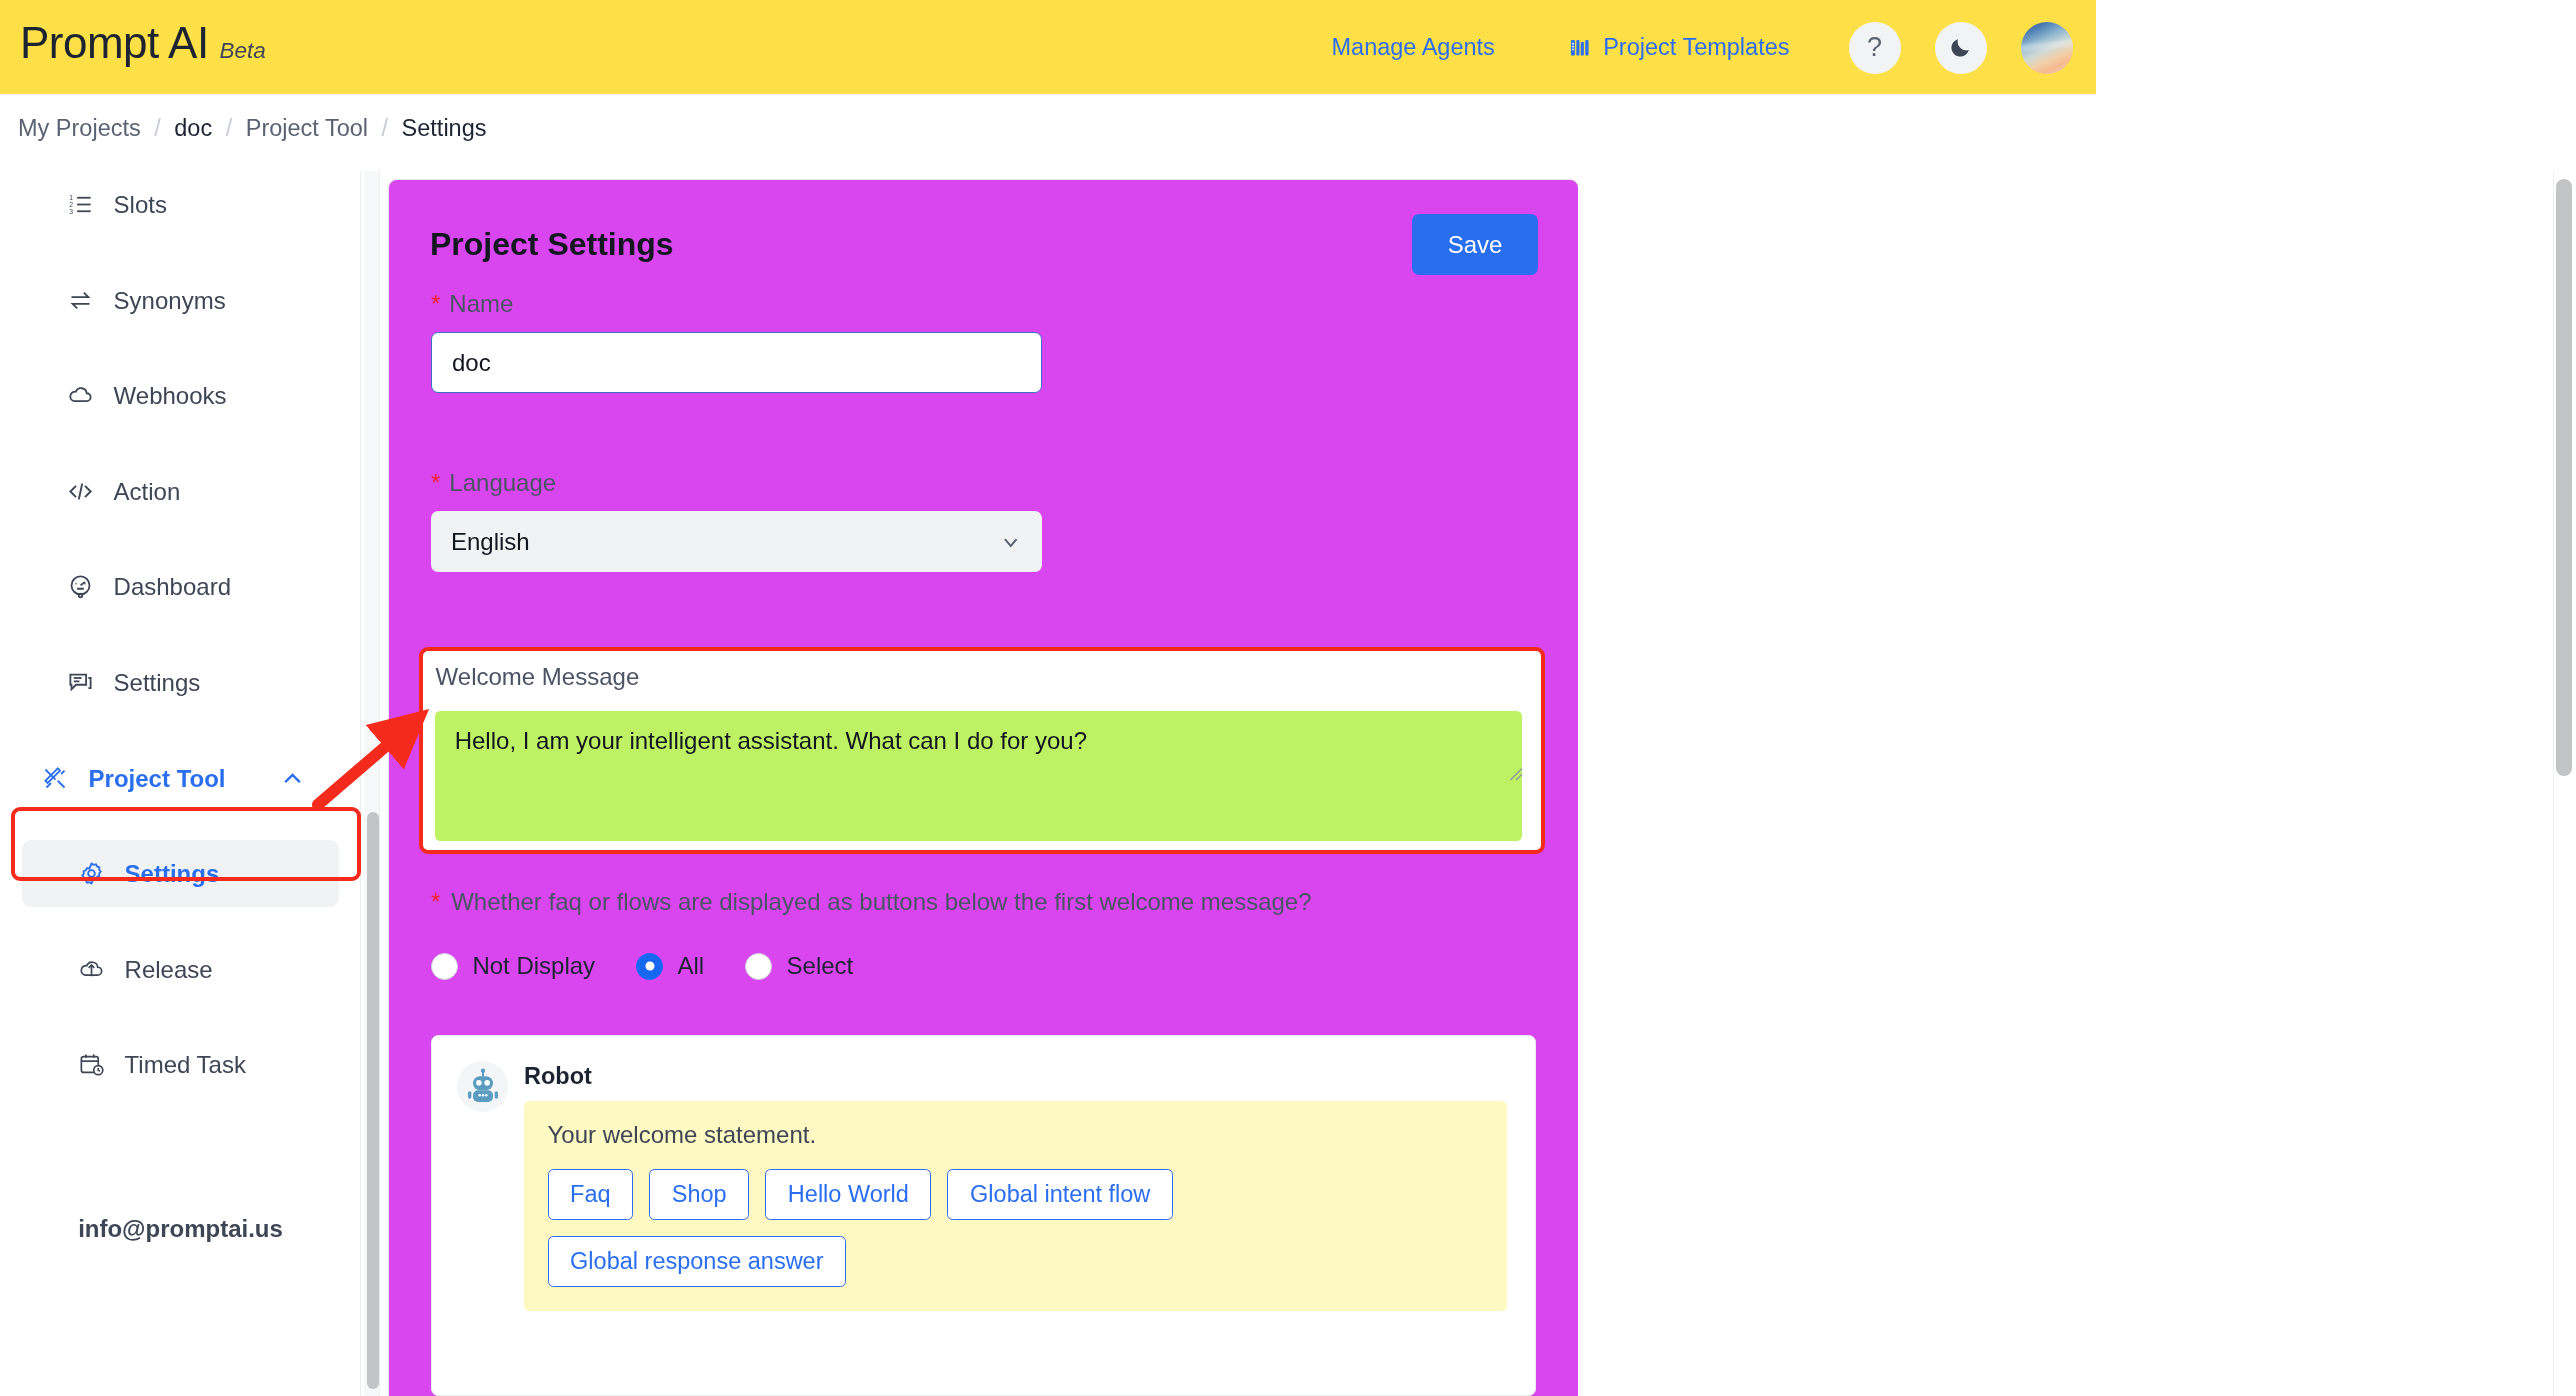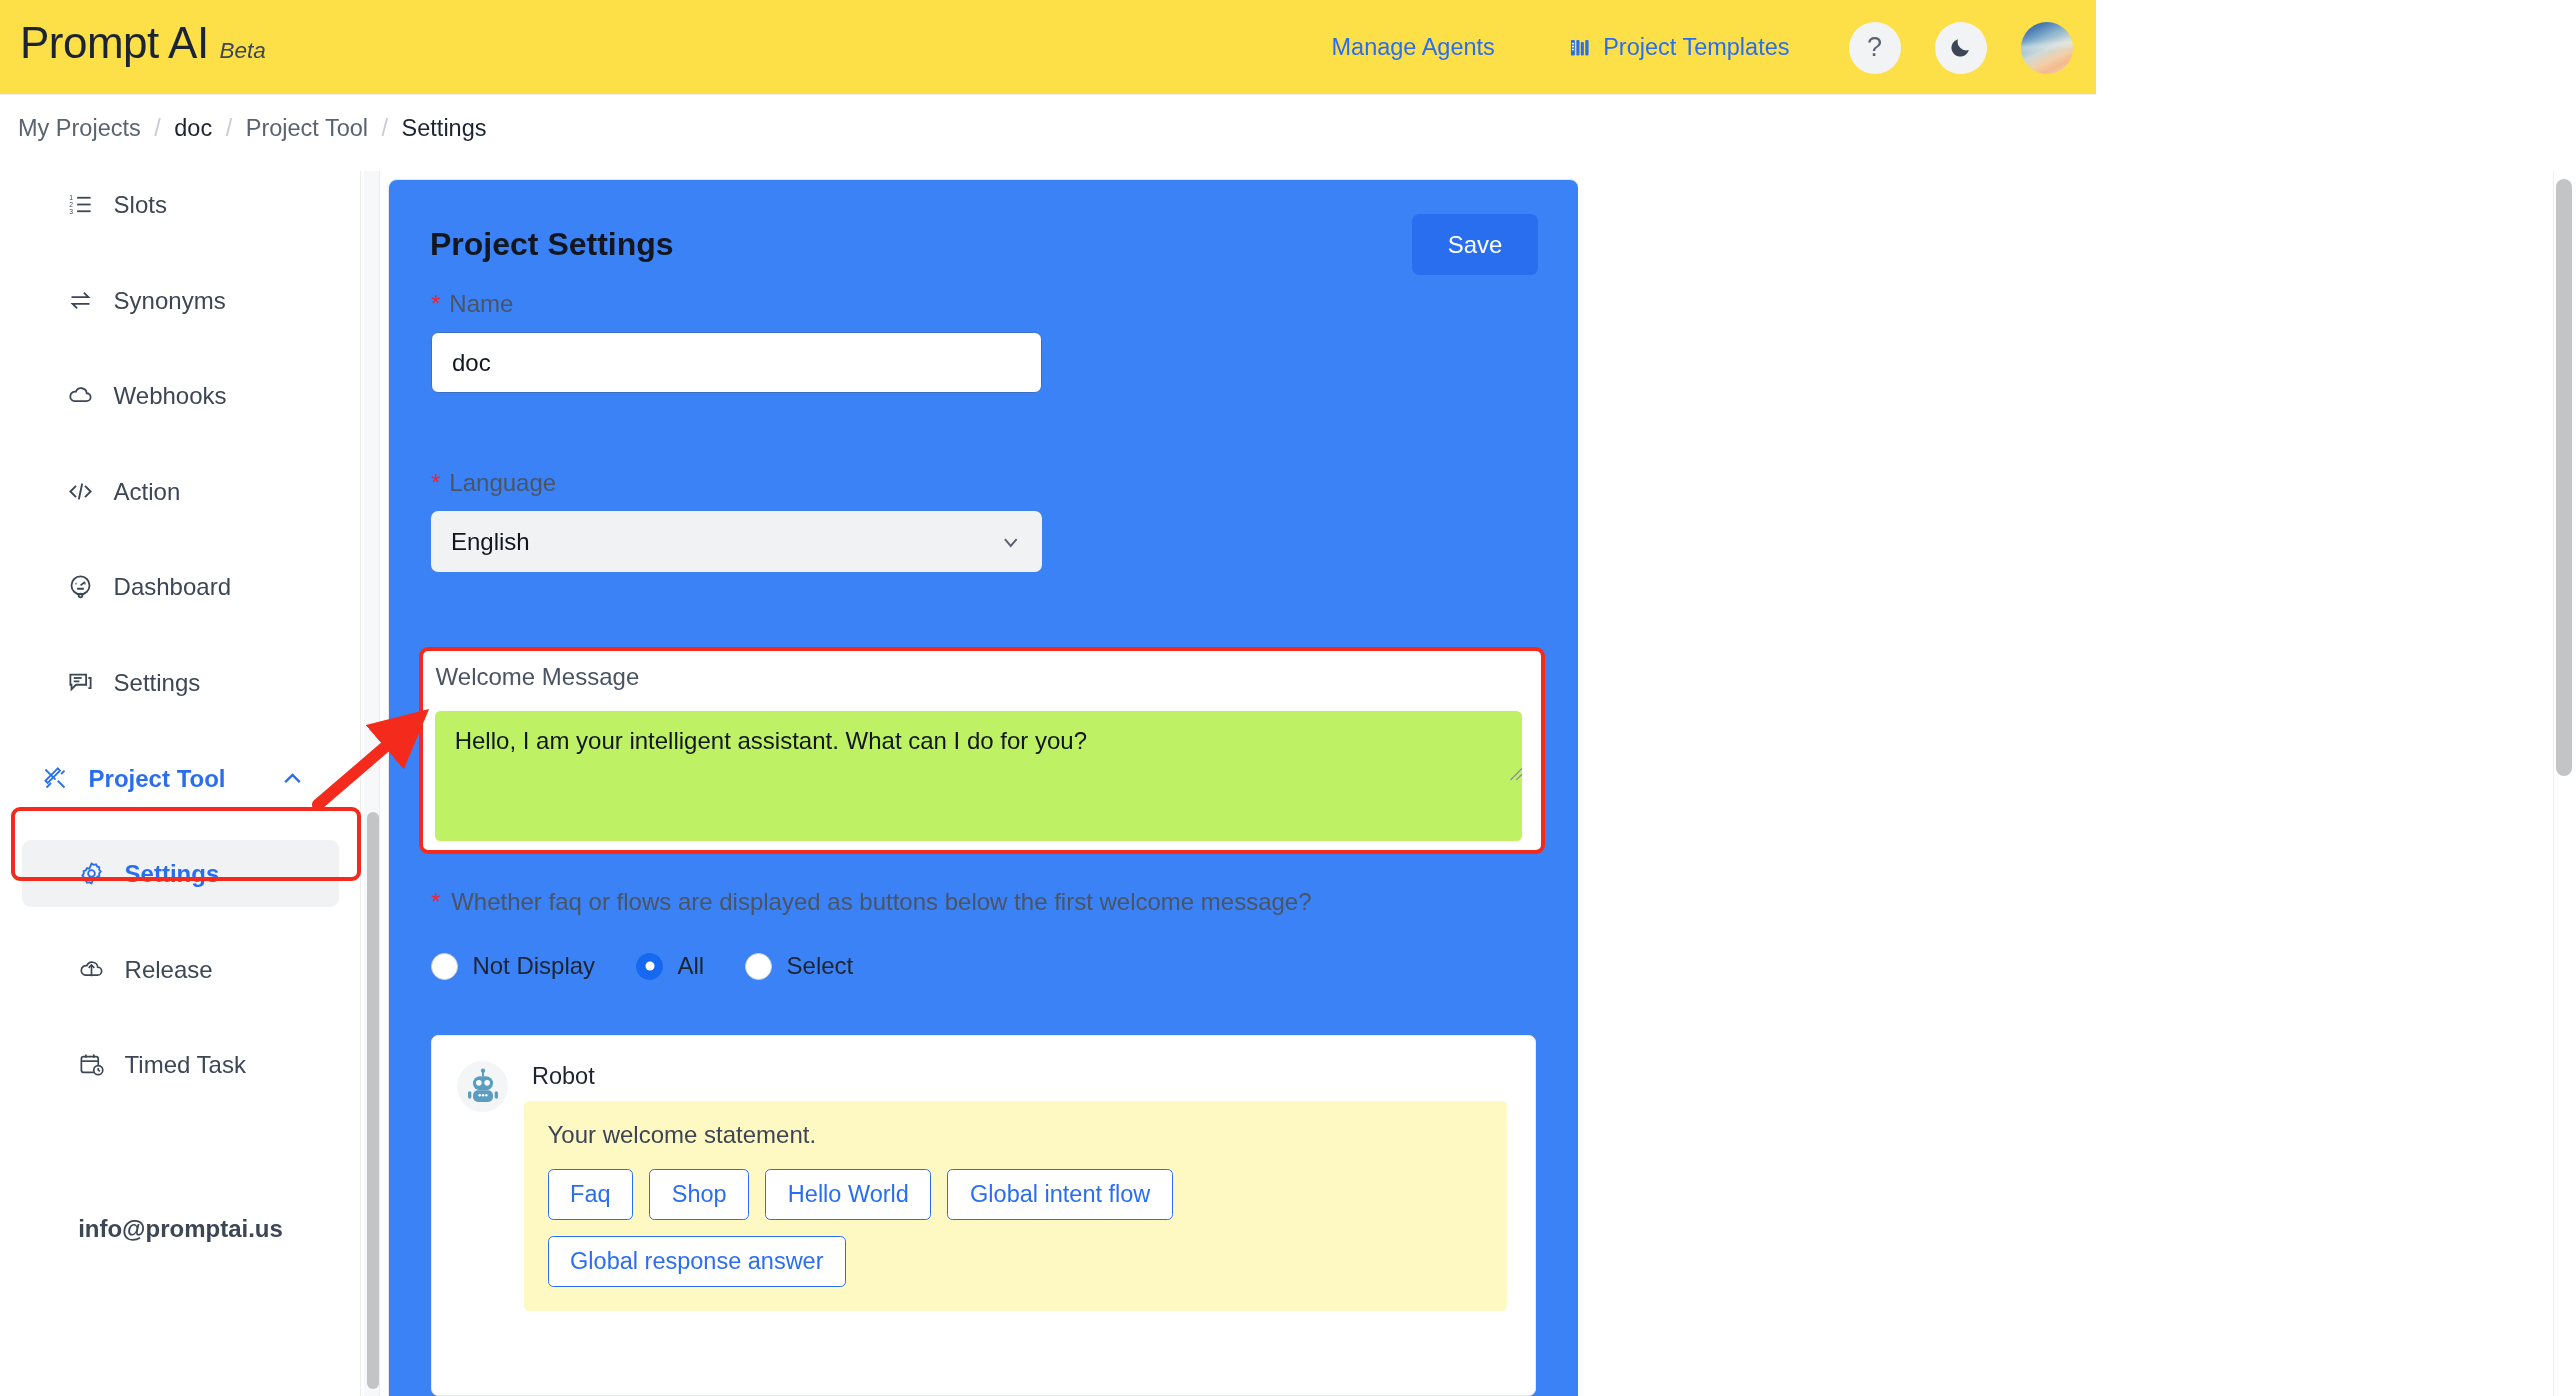--- a/index.html
+++ b/index.html
@@ -120,21 +120,21 @@
   .side-email {
     position: absolute; left: 0; top: 1044px;
     width: 361px; text-align: center;
     font-size: 24px; color: #3d4654; font-weight: 700;
   }
 
   
   .card {
     position: absolute; left: 388px; top: 179px;
     width: 1191px; height: 1218px;
-    background: #3b82f6;
+    background: #d946ef;
     border: 0.9px solid #e6e8eb;
     border-radius: 9px 9px 0 0;
   }
   .card-head {
     position: absolute; left: 41px; top: 34px;
     width: 1108px; height: 61px;
     display: flex; align-items: center; justify-content: space-between;
   }
   .card-title { font-size: 32px; font-weight: 700; color: #11161f; }
   .save-btn {
@@ -238,21 +238,21 @@
     border-radius: 7.2px; background: #ffffff;
   }
   .robot-av {
     position: absolute; left: 25px; top: 25px;
     width: 51px; height: 51px; border-radius: 50%;
     background: #f4f5f6;
     display: flex; align-items: center; justify-content: center;
   }
   .robot-name {
     position: absolute; left: 92px; top: 27px;
-    font-size: 23.5px; font-weight: 400; color: #1c2431; margin-left: 8px;
+    font-size: 23.5px; font-weight: 700; color: #1c2431;
   }
   .bubble {
     position: absolute; left: 92px; top: 65px;
     width: 983px; min-height: 204px;
     background: #fef9c3; border-radius: 5.4px;
     padding: 20px 23.5px 23.5px 23.5px;
   }
   .bubble-text {
     font-size: 24px; color: #3d4654; margin-bottom: 20px;
   }

